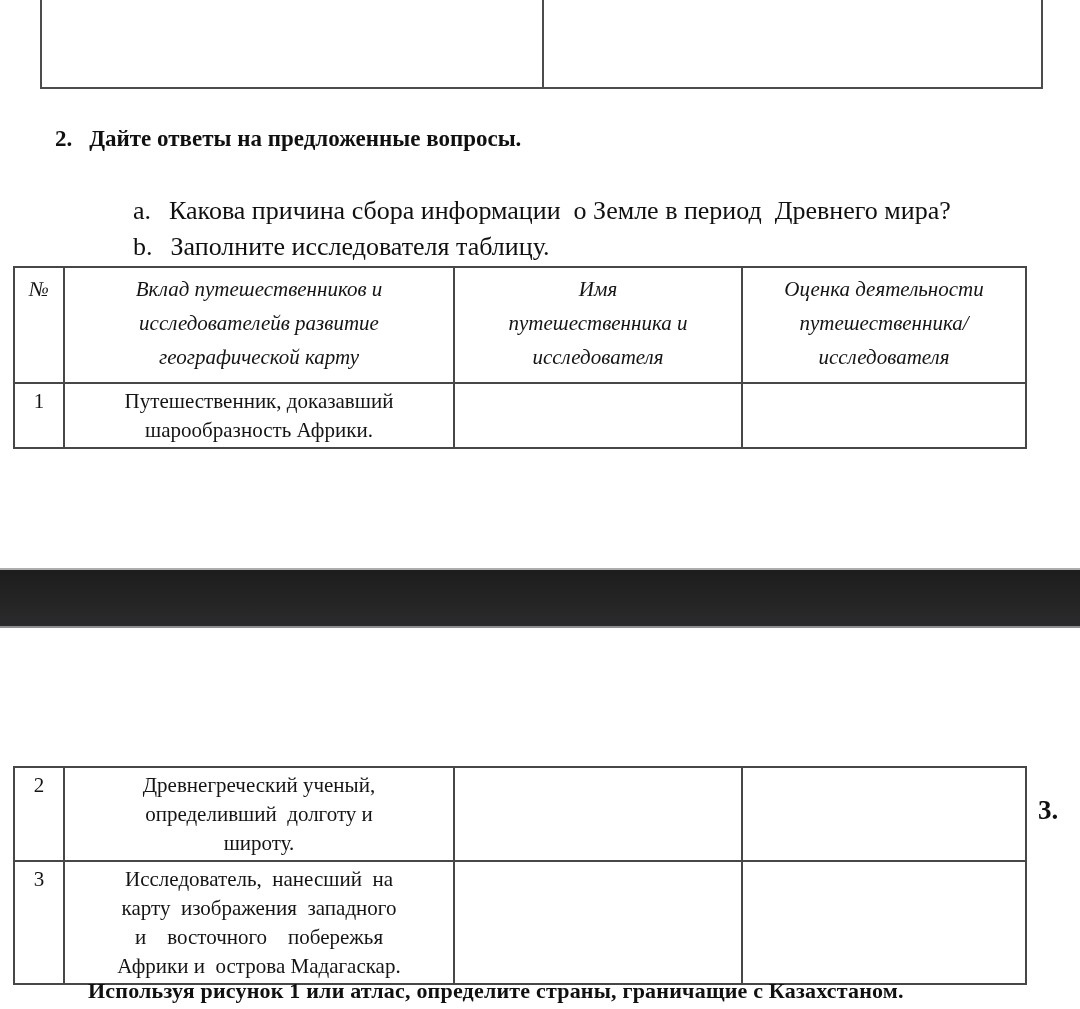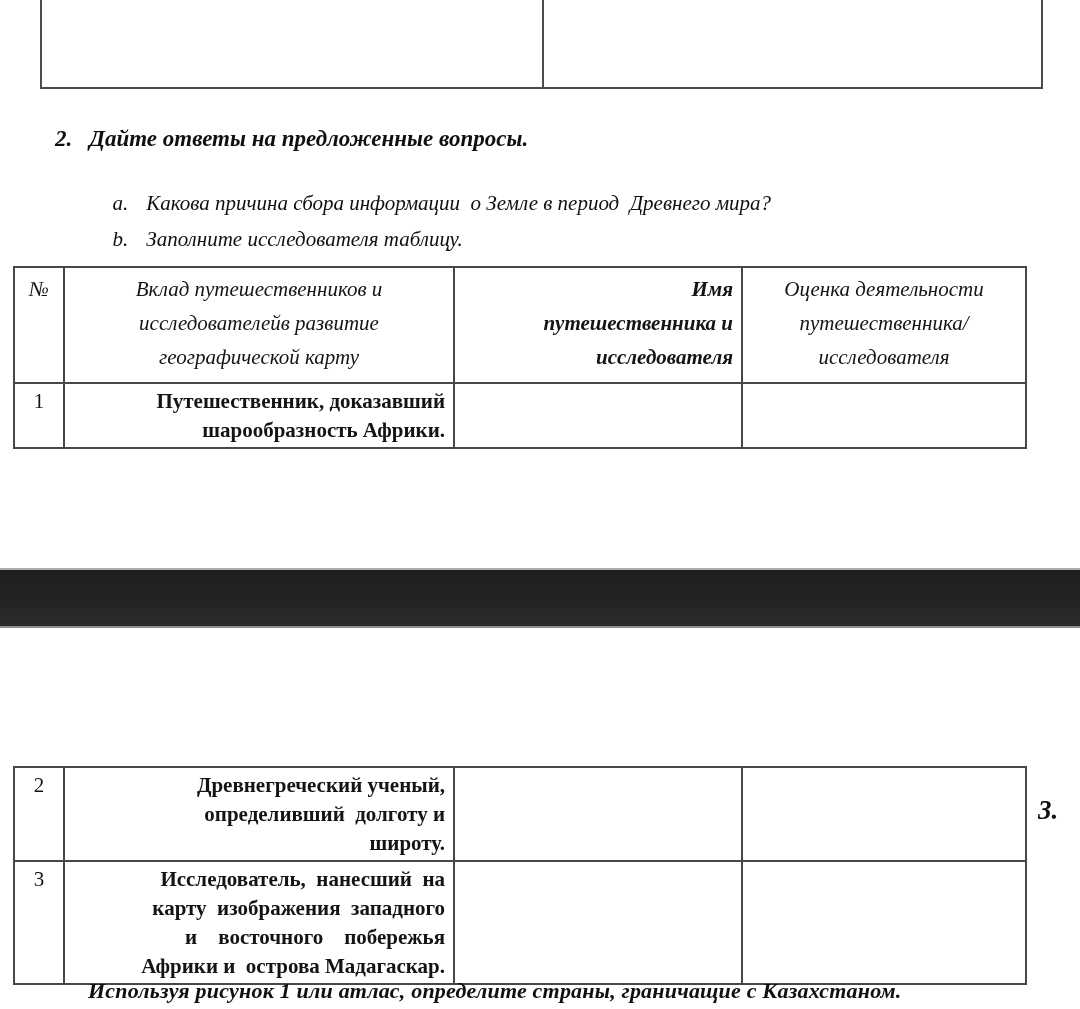--- a/index.html
+++ b/index.html
@@ -8,21 +8,21 @@
   }
   body {
     width: 1080px;
     height: 1009px;
     position: relative;
     overflow: hidden;
     background: #ffffff;
     font-family: "Liberation Serif", "DejaVu Serif", serif;
     color: #101010;
   }
-  .abs { position: absolute; font-style: italic; }
+  .abs { position: absolute; }
 
   
   .top-frag {
     left: 40px; top: -3px;
     width: 999px; height: 90px;
     border-left: 2px solid #4c4c4c;
     border-right: 2px solid #4c4c4c;
     border-bottom: 2px solid #4c4c4c;
   }
   .top-frag .frag-divider {
@@ -32,22 +32,22 @@
   }
 
   
   .q-head {
     left: 55px; top: 126px;
     font-size: 23px; font-weight: bold;
     white-space: nowrap;
   }
   .q-head .q-title { margin-left: 17px; }
   .q-item {
-    left: 102px;
-    font-size: 21px;
+    left: 120px;
+    font-size: 26px;
     white-space: pre-wrap;
   }
   .q-item-a { top: 166px; }
   .q-item-b { top: 202px; }
   .q-item .i-text { margin-left: 18px; }
 
   
   table.wtable {
     position: absolute;
     border-collapse: collapse;
@@ -77,21 +77,21 @@
   .r-two    { height: 88px; }
   .r-three  { height: 115px; }
 
   .hdr td {
     font-style: italic;
     line-height: 34px;
     padding-top: 4px;
   }
   .td-num { text-align: center; padding-left: 2px; padding-right: 2px; }
   .ta-center { text-align: center; }
-  .ta-left { text-align: right; font-weight: bold; }
+  .ta-left { text-align: center; }
 
   
   .dark-band {
     left: 0; top: 568px;
     width: 1080px; height: 60px;
     box-sizing: border-box;
     background: linear-gradient(180deg, #1d1d1d 0%, #242425 55%, #2b2b2d 100%);
     border-top: 2px solid #adadad;
     border-bottom: 2px solid #8f8f8f;
   }

